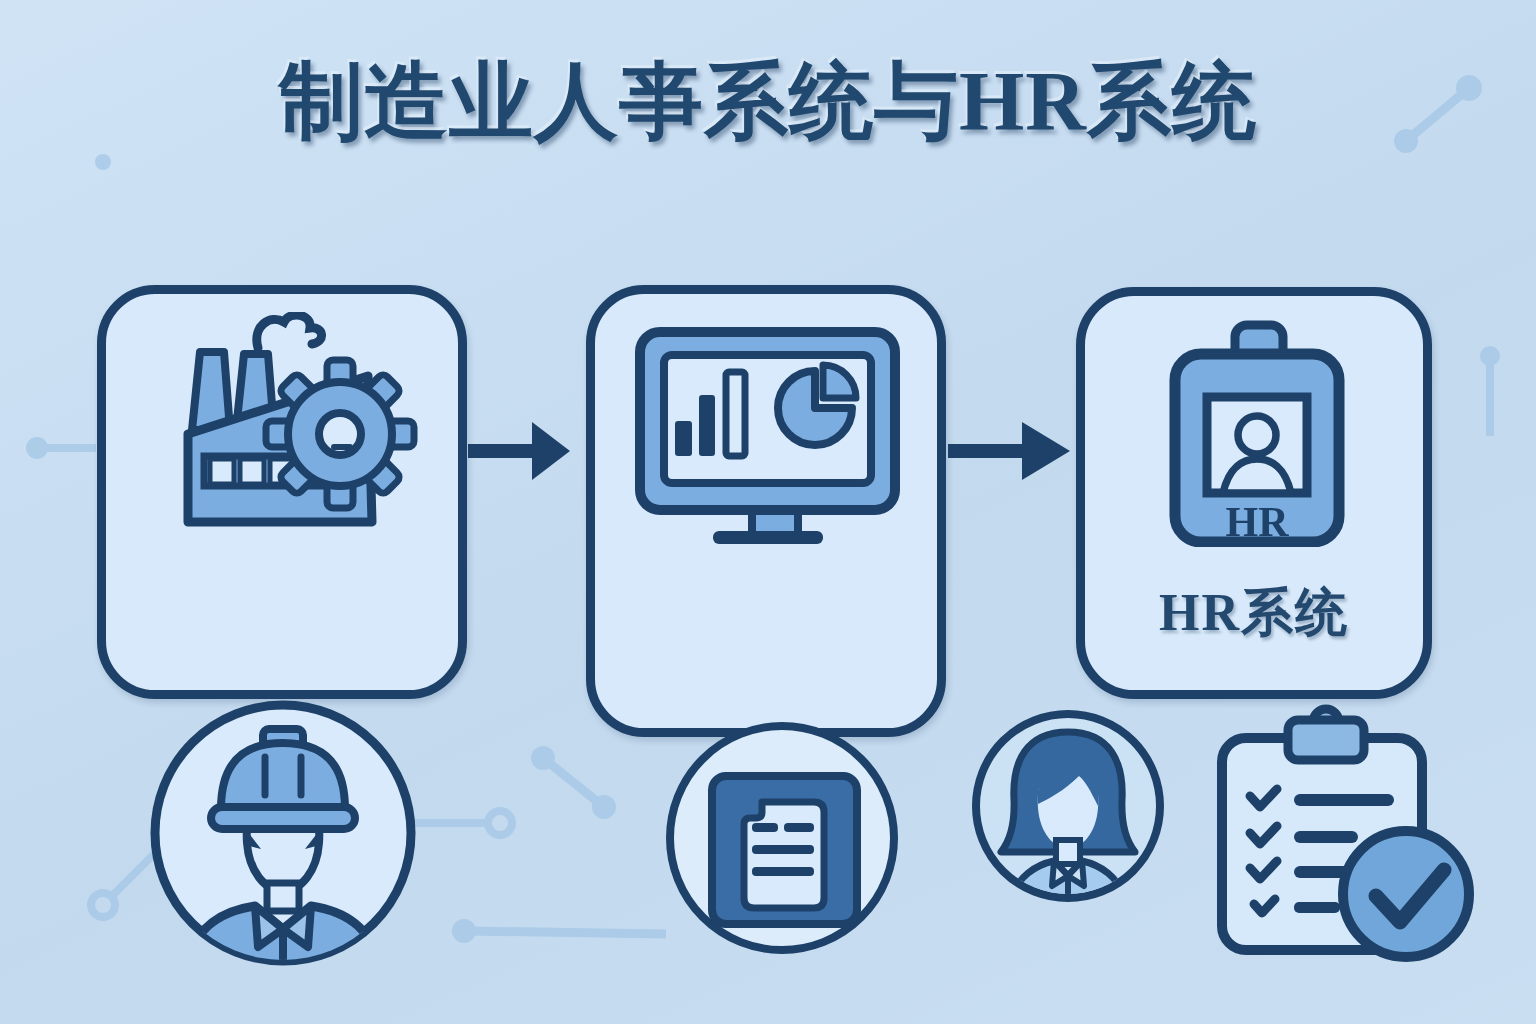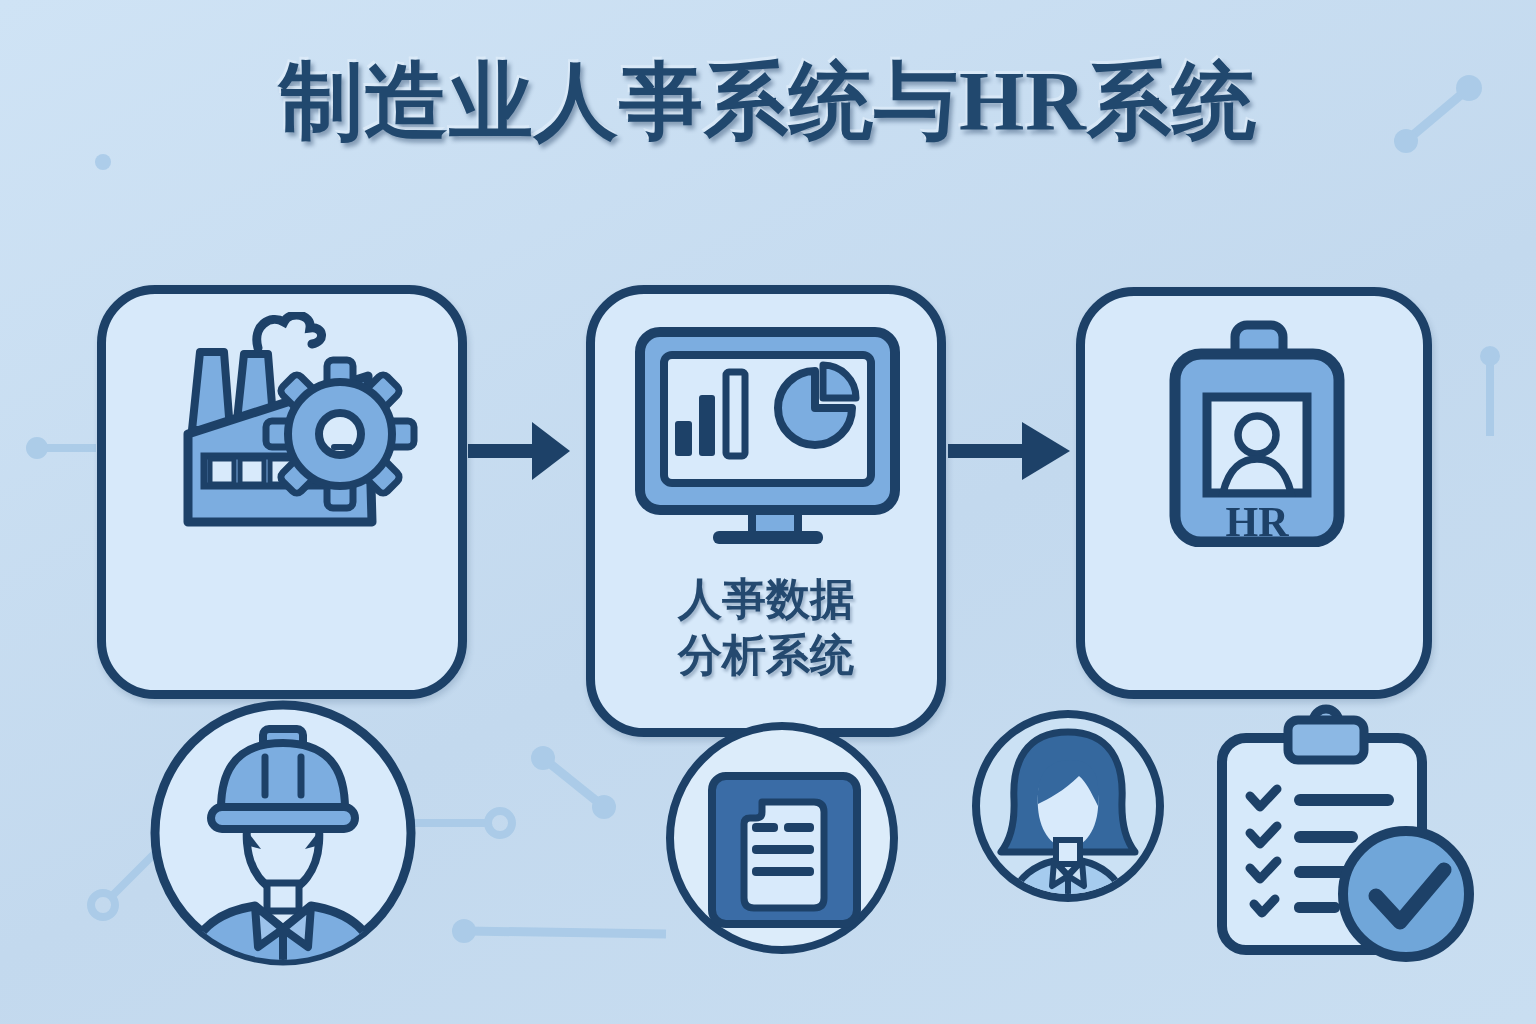--- a/index.html
+++ b/index.html
@@ -130,24 +130,21 @@
 
     <svg class="arrow" style="left:468px;" width="104" height="62" viewBox="0 0 104 62">
       <rect x="0" y="24" width="68" height="14" fill="#1d4168"></rect>
       <polygon points="64,2 64,60 102,31" fill="#1d4168"></polygon>
     </svg>
     <svg class="arrow" style="left:948px;" width="124" height="62" viewBox="0 0 124 62">
       <rect x="0" y="24" width="78" height="14" fill="#1d4168"></rect>
       <polygon points="74,2 74,60 122,31" fill="#1d4168"></polygon>
     </svg>
 
-    <div class="box-label label2">
-      <span>人亊数据</span><br>
-      <span>分析系统</span>
-    </div>
+    <div class="box-label label3">HR系统</div>
 
     <div class="icon-wrap" style="left:143px;top:693px;width:280px;height:280px;">
       <svg width="280" height="280" viewBox="0 0 280 280">
         <defs>
             <clipPath id="workerClip">
               <circle cx="140" cy="140" r="127"></circle>
             </clipPath>
           </defs>
         <circle cx="140" cy="140" r="128" fill="#d8eafb" stroke="#1d4168" stroke-width="9"></circle>
         <g clip-path="url(#workerClip)">

